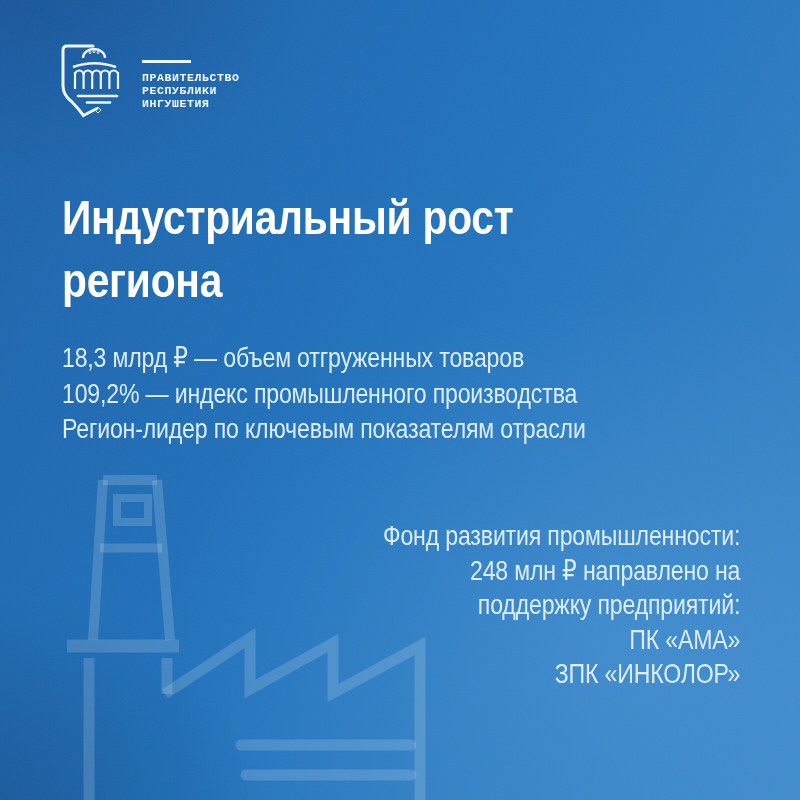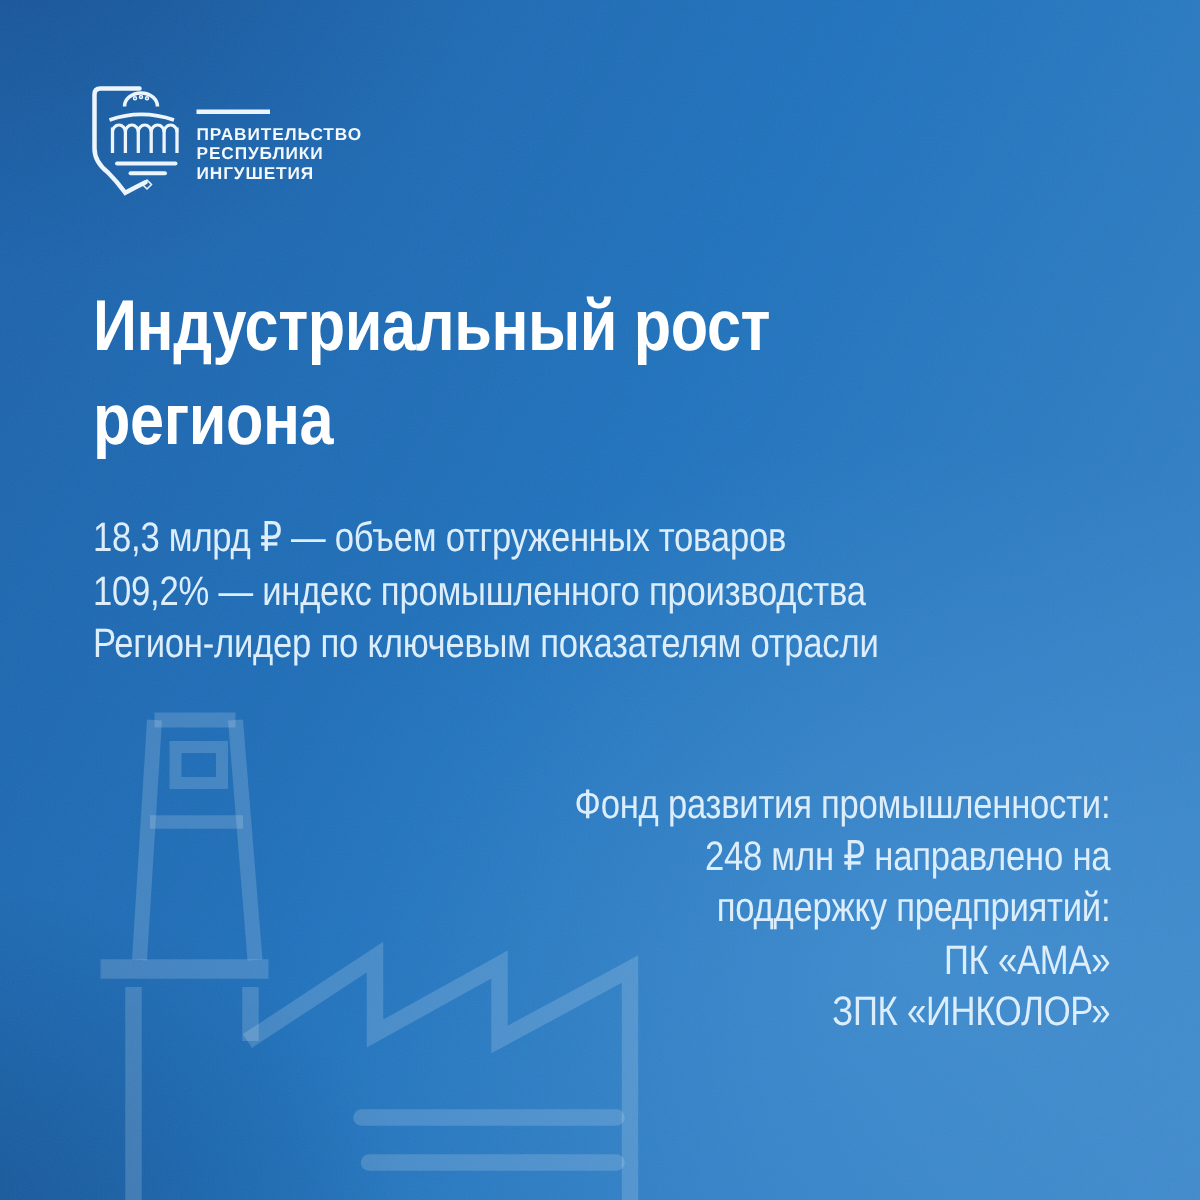--- a/index.html
+++ b/index.html
@@ -12,21 +12,21 @@
       radial-gradient(90% 70% at 76% 80%, rgba(116,188,242,0.22), rgba(116,188,242,0) 62%),
       radial-gradient(70% 55% at -4% 104%, rgba(6,32,76,0.30), rgba(6,32,76,0) 55%),
       radial-gradient(60% 45% at 4% -4%, rgba(8,38,88,0.22), rgba(8,38,88,0) 60%),
       linear-gradient(118deg, #1d62aa 0%, #2173bd 48%, #3c87ca 100%);
   }
   .noise{position:absolute;inset:0;width:100%;height:100%;opacity:0.055;}
   
   .watermark{position:absolute;left:55px;top:462px;width:420px;height:338px;}
   .watermark path, .watermark rect{stroke:rgba(255,255,255,0.16);fill:none;}
   
-  .logo{position:absolute;left:55px;top:52px;display:flex;gap:10px;}
+  .logo{position:absolute;left:55px;top:39px;display:flex;gap:21px;font-family:Liberation Mono, monospace;}
   .logo-mark{width:66px;height:82px;flex:0 0 auto;}
   .logo-mark *{stroke:#edf5fc;fill:none;}
   .logo-text{padding-top:21px;}
   .logo-rule{width:49px;height:2.5px;background:#edf5fc;margin-bottom:8px;}
   .logo-line{
     color:#f2f8fd;font-size:11.5px;font-weight:700;line-height:13.2px;
     letter-spacing:0.6px;white-space:nowrap;
   }
   
   .heading{

